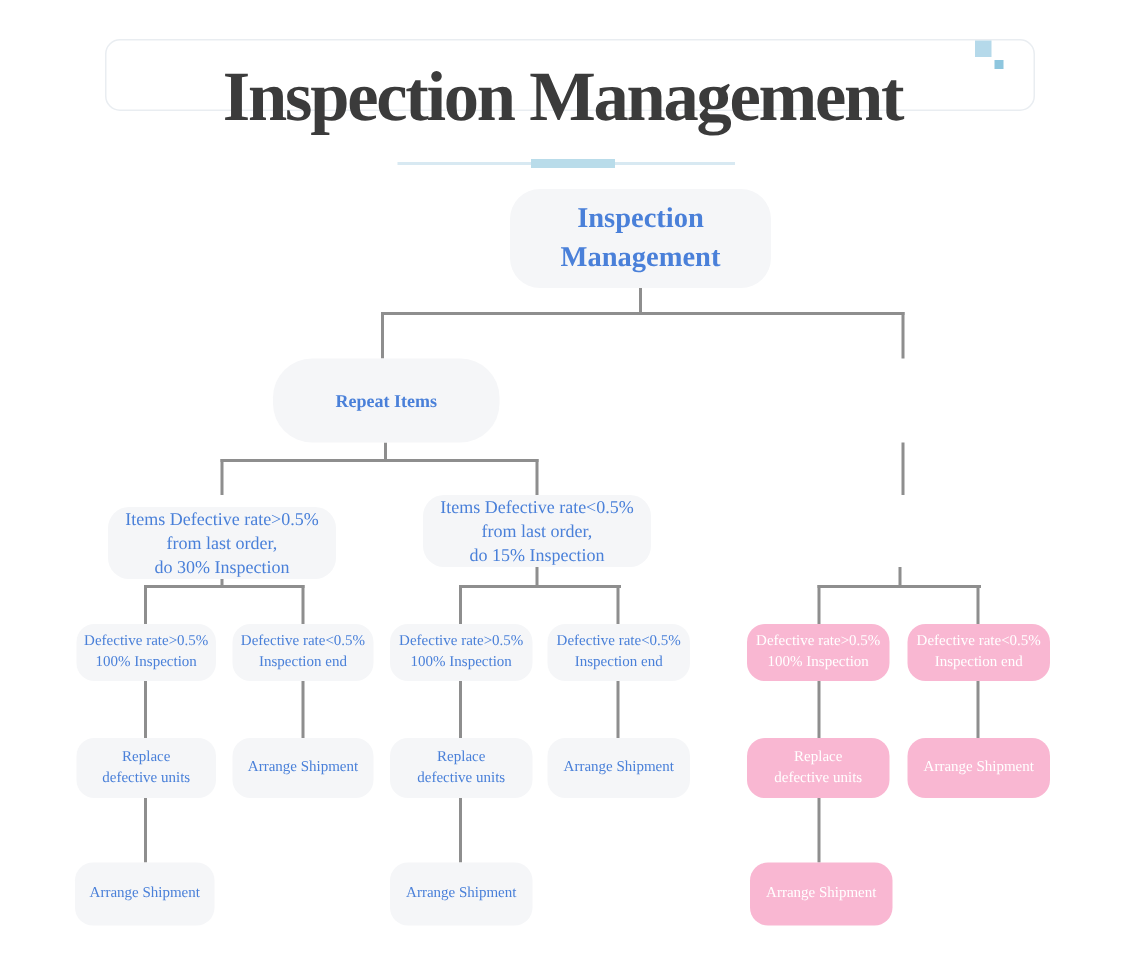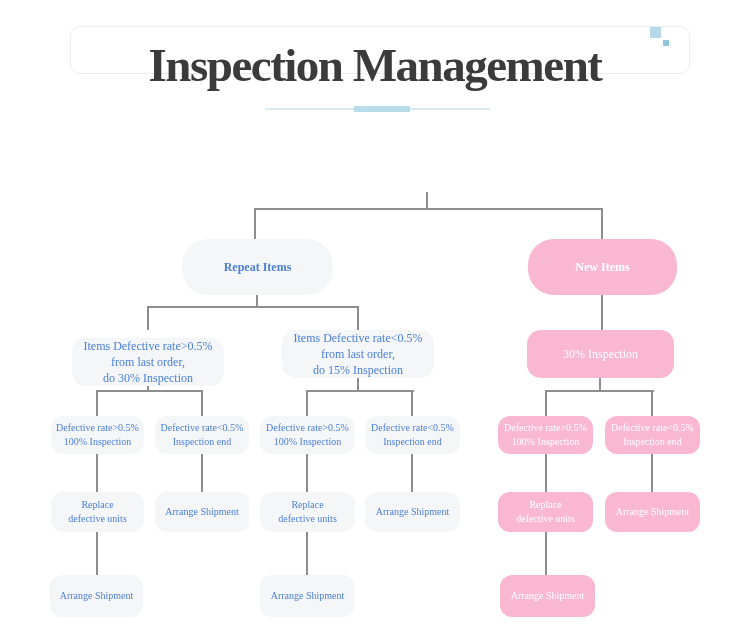--- a/index.html
+++ b/index.html
@@ -74,31 +74,31 @@
       <div class="line" style="left: 201.25px; top: 453px; width: 1.5px; height: 39px;"></div>
       <div class="line" style="left: 306.25px; top: 453px; width: 1.5px; height: 39px;"></div>
       <div class="line" style="left: 411.25px; top: 453px; width: 1.5px; height: 39px;"></div>
       <div class="line" style="left: 545.25px; top: 453px; width: 1.5px; height: 39px;"></div>
       <div class="line" style="left: 651.25px; top: 453px; width: 1.5px; height: 39px;"></div>
       <div class="line" style="left: 96.25px; top: 532px; width: 1.5px; height: 43px;"></div>
       <div class="line" style="left: 306.25px; top: 532px; width: 1.5px; height: 43px;"></div>
       <div class="line" style="left: 545.25px; top: 532px; width: 1.5px; height: 43px;"></div>
     </div>
 
+  <div class="node gray n-xl" style="left:340px;top:126px;width:174px;height:66px;border-radius:20px">Inspection
+Management</div>
 
   <div class="node gray n-lg" style="left:182px;top:239px;width:151px;height:56px;border-radius:26px">Repeat Items</div>
-  <div class="node pink n-lg" style="left:528px;top:239px;width:149px;height:56px;border-radius:26px">New Items</div>
 
   <div class="node gray n-md" style="left:72px;top:338px;width:152px;height:48px;border-radius:14px">Items Defective rate&gt;0.5%
 from last order,
 do 30% Inspection</div>
   <div class="node gray n-md" style="left:282px;top:330px;width:152px;height:48px;border-radius:14px">Items Defective rate&lt;0.5%
 from last order,
 do 15% Inspection</div>
-  <div class="node pink n-md" style="left:527px;top:330px;width:147px;height:48px;border-radius:14px">30% Inspection</div>
 
   <div class="node gray n-sm" style="left:51px;top:416px;width:93px;height:38px;border-radius:12px">Defective rate&gt;0.5%
 100% Inspection</div>
   <div class="node gray n-sm" style="left:155px;top:416px;width:94px;height:38px;border-radius:12px">Defective rate&lt;0.5%
 Inspection end</div>
   <div class="node gray n-sm" style="left:260px;top:416px;width:95px;height:38px;border-radius:12px">Defective rate&gt;0.5%
 100% Inspection</div>
   <div class="node gray n-sm" style="left:365px;top:416px;width:95px;height:38px;border-radius:12px">Defective rate&lt;0.5%
 Inspection end</div>
   <div class="node pink n-sm" style="left:498px;top:416px;width:95px;height:38px;border-radius:12px">Defective rate&gt;0.5%

